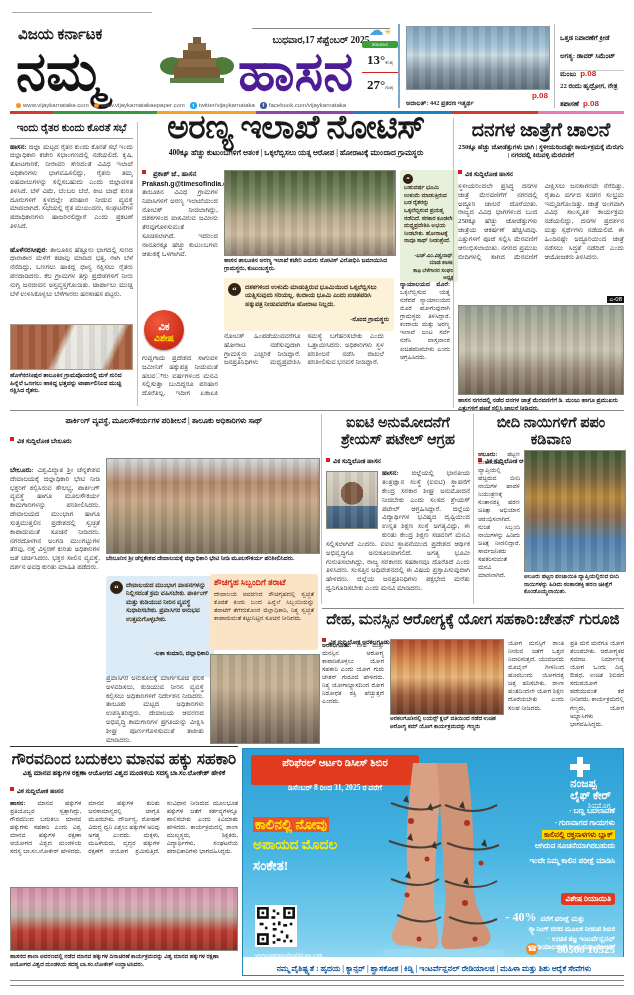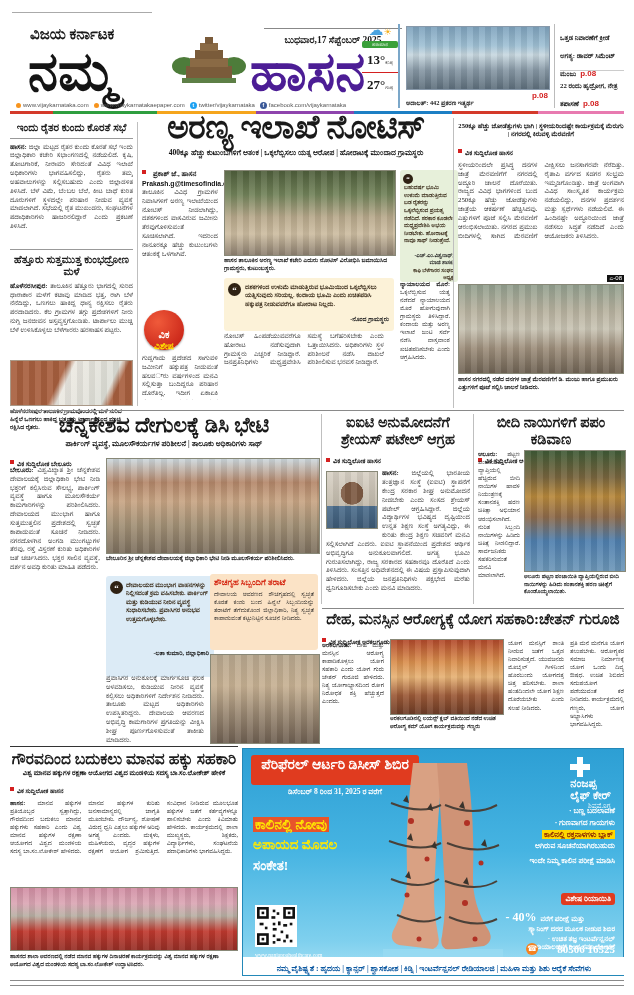--- a/index.html
+++ b/index.html
@@ -55,21 +55,21 @@
   .hl-org{background:#e8542a;color:#ffe900;padding:0 2px;}
   .hl-yel{background:#ffd800;color:#8a2500;padding:0 2px;}
 </style>
 </head>
 <body>
 
 <div id="page">
 
   <div class="abs" style="left:12px;top:12px;width:140px;height:1px;background:#aaa;"></div>
 
-  <div class="abs" style="left:12px;top:18px;width:396px;height:96px;text-decoration:underline;">
+  <div class="abs" style="left:0;top:18px;width:396px;height:96px;text-decoration:underline;">
     <div class="abs b" style="left:18px;top:8px;font-size:15px;letter-spacing:0;">ವಿಜಯ ಕರ್ನಾಟಕ</div>
     <div class="abs b" style="left:16px;top:24px;font-size:54px;line-height:60px;color:#141414;">ನಮ್ಮ</div>
 
     <svg class="abs" style="left:160px;top:18px;" width="74" height="48" viewBox="0 0 74 48">
       <ellipse cx="12" cy="30" rx="12" ry="9" fill="#4d7c3a"></ellipse>
       <ellipse cx="62" cy="30" rx="12" ry="9" fill="#4d7c3a"></ellipse>
       <rect x="14" y="30" width="46" height="14" fill="#7a5b3a"></rect>
       <rect x="18" y="22" width="38" height="9" fill="#8a6a45"></rect>
       <rect x="23" y="14" width="28" height="9" fill="#7a5b3a"></rect>
       <rect x="28" y="7" width="18" height="8" fill="#8a6a45"></rect>
@@ -113,21 +113,20 @@
       <span class="pageref" style="font-size:8px;">p.08</span>
     </div>
   </div>
 
   <div class="abs" style="left:10px;top:122px;width:123px;height:286px;">
     <div class="h-sm ctr" style="border-bottom:1px solid #999;padding-bottom:3px;">ಇಂದು ರೈತರ ಕುಂದು ಕೊರತೆ ಸಭೆ</div>
     <div class="body6 jt ov" style="height:100px;margin-top:4px;">
       <b>ಹಾಸನ:</b>
       <span>ಜಿಲ್ಲಾ ಮಟ್ಟದ ರೈತರ ಕುಂದು ಕೊರತೆ ಸಭೆ ಇಂದು ಜಿಲ್ಲಾಧಿಕಾರಿ ಕಚೇರಿ ಸಭಾಂಗಣದಲ್ಲಿ ನಡೆಯಲಿದೆ. ಕೃಷಿ, ತೋಟಗಾರಿಕೆ, ನೀರಾವರಿ ಸೇರಿದಂತೆ ವಿವಿಧ ಇಲಾಖೆ ಅಧಿಕಾರಿಗಳು ಭಾಗವಹಿಸಲಿದ್ದು, ರೈತರು ತಮ್ಮ ಅಹವಾಲುಗಳನ್ನು ಸಲ್ಲಿಸಬಹುದು ಎಂದು ಜಿಲ್ಲಾಡಳಿತ ತಿಳಿಸಿದೆ. ಬೆಳೆ ವಿಮೆ, ಬೆಂಬಲ ಬೆಲೆ, ಕೀಟ ಬಾಧೆ ಕುರಿತ ದೂರುಗಳಿಗೆ ಸ್ಥಳದಲ್ಲೇ ಪರಿಹಾರ ನೀಡುವ ವ್ಯವಸ್ಥೆ ಮಾಡಲಾಗಿದೆ. ಸಭೆಯಲ್ಲಿ ರೈತ ಮುಖಂಡರು, ಸಂಘಟನೆಗಳ ಪದಾಧಿಕಾರಿಗಳು ಹಾಜರಿರಲಿದ್ದಾರೆ ಎಂದು ಪ್ರಕಟಣೆ ತಿಳಿಸಿದೆ.</span>
     </div>
-    <div class="h-sm ctr" style="margin-top:6px;border-top:1px solid #999;padding-top:4px;">ಹೆತ್ತೂರು ಸುತ್ತಮುತ್ತ ಕುಂಭದ್ರೋಣ ಮಳೆ</div>
     <div class="body6 jt ov" style="height:78px;margin-top:3px;">
       <b>ಹೊಳೆನರಸೀಪುರ:</b>
       <span>ತಾಲೂಕಿನ ಹೆತ್ತೂರು ಭಾಗದಲ್ಲಿ ಸುರಿದ ಧಾರಾಕಾರ ಮಳೆಗೆ ಕಟಾವು ಮಾಡಿದ ಭತ್ತ, ರಾಗಿ ಬೆಳೆ ನೆನೆದಿದ್ದು, ಒಣಗಲು ಹಾಕಿದ್ದ ಧಾನ್ಯ ರಕ್ಷಿಸಲು ರೈತರು ಪರದಾಡಿದರು. ಕೆಲ ಗ್ರಾಮಗಳ ತಗ್ಗು ಪ್ರದೇಶಗಳಿಗೆ ನೀರು ನುಗ್ಗಿ ಜನಜೀವನ ಅಸ್ತವ್ಯಸ್ತಗೊಂಡಿತು. ಟಾರ್ಪಾಲು ಮುಚ್ಚಿ ಬೆಳೆ ಉಳಿಸಿಕೊಳ್ಳಲು ಬೆಳೆಗಾರರು ಹರಸಾಹಸ ಪಟ್ಟರು.</span>
     </div>
     <div class="ph ph-tarp" style="position:relative;width:121px;height:44px;border:1px solid #a98;"></div>
     <div class="cap ov" style="height:24px;margin-top:2px;">ಹೊಳೆನರಸೀಪುರ ತಾಲೂಕಿನ ಗ್ರಾಮವೊಂದರಲ್ಲಿ ಮಳೆ ಸುರಿದ ಹಿನ್ನೆಲೆ ಒಣಗಲು ಹಾಕಿದ್ದ ಭತ್ತವನ್ನು ಟಾರ್ಪಾಲಿನಿಂದ ಮುಚ್ಚಿ ರಕ್ಷಿಸಿದ ರೈತರು.</div>
   </div>
 
   <div class="abs vrule" style="left:137px;top:122px;height:284px;"></div>
 
@@ -136,21 +135,21 @@
     <div class="subhead ctr" style="font-size:7.6px;margin-top:3px;">400ಕ್ಕೂ ಹೆಚ್ಚು ಕುಟುಂಬಗಳಿಗೆ ಆತಂಕ | ಒಕ್ಕಲೆಬ್ಬಿಸಲು ಯತ್ನ ಆರೋಪ | ಹೋರಾಟಕ್ಕೆ ಮುಂದಾದ ಗ್ರಾಮಸ್ಥರು</div>
     <div style="margin-top:4px;">
       <span class="redsq"></span>
       <span class="byline">ಪ್ರಕಾಶ್ ಜೆ., ಹಾಸನ</span>
       <div class="byline sans" style="font-size:6.8px;">Prakash.g@timesofindia.com</div>
     </div>
 
     <div class="abs body6 jt ov" style="left:0;top:78px;width:76px;height:120px;">ತಾಲೂಕಿನ ವಿವಿಧ ಗ್ರಾಮಗಳ ನಿವಾಸಿಗಳಿಗೆ ಅರಣ್ಯ ಇಲಾಖೆಯಿಂದ ನೋಟಿಸ್ ನೀಡಲಾಗಿದ್ದು, ದಶಕಗಳಿಂದ ವಾಸವಿರುವ ಜಮೀನು ತೆರವುಗೊಳಿಸುವಂತೆ ಸೂಚಿಸಲಾಗಿದೆ. ಇದರಿಂದ ನಾನೂರಕ್ಕೂ ಹೆಚ್ಚು ಕುಟುಂಬಗಳು ಆತಂಕಕ್ಕೆ ಒಳಗಾಗಿವೆ.</div>
 
     <div class="abs" style="left:2px;top:200px;width:40px;height:40px;border-radius:50%;background:radial-gradient(circle at 35% 30%,#f05a3a,#c01810);text-align:center;box-shadow:0 1px 2px rgba(0,0,0,.4);">
-      <div class="b" style="color:#fff;font-size:10px;margin-top:19px;">ವಿಕ</div>
+      <div class="b" style="color:#fff;font-size:10px;margin-top:11px;">ವಿಕ</div>
       <div class="b" style="color:#ffe100;font-size:9px;">ವಿಶೇಷ</div>
     </div>
     <div class="abs body6 jt ov" style="left:0;top:244px;width:76px;height:46px;">ಗುಡ್ಡಗಾಡು ಪ್ರದೇಶದ ಸಾಗುವಳಿ ಜಮೀನಿಗೆ ಹಕ್ಕುಪತ್ರ ನೀಡುವಂತೆ ಹಲವਾರು ವರ್ಷಗಳಿಂದ ಮನವಿ ಸಲ್ಲಿಸುತ್ತಾ ಬಂದಿದ್ದರೂ ಪರಿಹಾರ ದೊರೆತಿಲ್ಲ. ಇದೀಗ ಏಕಾಏಕಿ ನೋಟಿಸ್ ನೀಡಿರುವುದು ಗಾಯದ ಮೇಲೆ ಬರೆ ಎಳೆದಂತಾಗಿದೆ ಎಂದು ಗ್ರಾಮಸ್ಥರು ಅಳಲು ತೋಡಿಕೊಂಡರು.</div>
 
     <div class="ph ph-crowd" style="left:82px;top:60px;width:170px;height:84px;border:1px solid #887;"></div>
     <div class="abs cap ov" style="left:82px;top:147px;width:170px;height:16px;">ಹಾಸನ ತಾಲೂಕಿನ ಅರಣ್ಯ ಇಲಾಖೆ ಕಚೇರಿ ಎದುರು ನೋಟಿಸ್ ವಿರೋಧಿಸಿ ಜಮಾಯಿಸಿದ ಗ್ರಾಮಸ್ಥರು, ಕುಟುಂಬಸ್ಥರು.</div>
 
     <div class="qbox" style="left:82px;top:168px;width:160px;height:44px;background:#fcf2d8;border-radius:3px;">
       <span class="qico" style="left:4px;top:5px;background:#2f2214;">“</span>
       <div class="ov" style="margin-left:16px;height:30px;">ದಶಕಗಳಿಂದ ಉಳುಮೆ ಮಾಡುತ್ತಿರುವ ಭೂಮಿಯಿಂದ ಒಕ್ಕಲೆಬ್ಬಿಸಲು ಯತ್ನಿಸುವುದು ಸರಿಯಲ್ಲ. ಕಂದಾಯ ಭೂಮಿ ಎಂದು ಖಚಿತಪಡಿಸಿ ಹಕ್ಕುಪತ್ರ ನೀಡುವವರೆಗೂ ಹೋರಾಟ ನಿಲ್ಲದು.</div>
@@ -165,32 +164,32 @@
       <span style="display:block;text-align:right;font-size:5.4px;">ಕಾಫಿ ಬೆಳೆಗಾರರ ಸಂಘದ ಅಧ್ಯಕ್ಷ</span>
     </div>
     <div class="abs body6 jt ov" style="left:258px;top:170px;width:50px;height:120px;font-size:6.2px;">
       <b>ನ್ಯಾಯಾಲಯದ ಮೊರೆ:</b> <span>ಒಕ್ಕಲೆಬ್ಬಿಸುವ ಯತ್ನ ನಡೆದರೆ ನ್ಯಾಯಾಲಯದ ಮೊರೆ ಹೋಗುವುದಾಗಿ ಗ್ರಾಮಸ್ಥರು ತಿಳಿಸಿದ್ದಾರೆ. ಕಂದಾಯ ಮತ್ತು ಅರಣ್ಯ ಇಲಾಖೆ ಜಂಟಿ ಸರ್ವೆ ನಡೆಸಿ ವಾಸ್ತವಾಂಶ ಖಚಿತಪಡಿಸಬೇಕು ಎಂದು ಆಗ್ರಹಿಸಿದರು.</span>
     </div>
   </div>
 
   <div class="abs vrule" style="left:453px;top:118px;height:290px;"></div>
 
   <div class="abs" style="left:458px;top:120px;width:166px;height:288px;">
+    <div class="h-lg ctr">ದನಗಳ ಜಾತ್ರೆಗೆ ಚಾಲನೆ</div>
     <div class="subhead ctr" style="font-size:6.6px;margin-top:2px;">250ಕ್ಕೂ ಹೆಚ್ಚು ಜೋಡೆತ್ತುಗಳು ಭಾಗಿ | ಸ್ಥಳೀಯರಿಂದಷ್ಟೇ ಕಾರ್ಯಕ್ರಮಕ್ಕೆ ಮೆರುಗು | ನಗರದಲ್ಲಿ ಕಿರುವಳ್ಳಿ ಮೆರವಣಿಗೆ</div>
     <div style="margin-top:3px;"><span class="redsq"></span><span class="byline" style="font-size:6.5px;">ವಿಕ ಸುದ್ದಿಲೋಕ ಹಾಸನ</span></div>
     <div class="body6 jt ov" style="height:104px;margin-top:2px;column-count:2;column-gap:7px;position:relative;">ಸ್ಥಳೀಯರಿಂದಲೇ ಪ್ರಸಿದ್ಧ ದನಗಳ ಜಾತ್ರೆ ಮೆರವಣಿಗೆಗೆ ನಗರದಲ್ಲಿ ಅದ್ಧೂರಿ ಚಾಲನೆ ದೊರೆಯಿತು. ರಾಜ್ಯದ ವಿವಿಧ ಭಾಗಗಳಿಂದ ಬಂದ 250ಕ್ಕೂ ಹೆಚ್ಚು ಜೋಡೆತ್ತುಗಳು ಜಾತ್ರೆಯ ಆಕರ್ಷಣೆ ಹೆಚ್ಚಿಸಿದವು. ಎತ್ತುಗಳಿಗೆ ಪೂಜೆ ಸಲ್ಲಿಸಿ ಮೆರವಣಿಗೆ ಆರಂಭಿಸಲಾಯಿತು. ನಗರದ ಪ್ರಮುಖ ಬೀದಿಗಳಲ್ಲಿ ಸಾಗಿದ ಮೆರವಣಿಗೆ ವೀಕ್ಷಿಸಲು ಜನಸಾಗರವೇ ನೆರೆದಿತ್ತು. ರೈತಾಪಿ ವರ್ಗದ ಸಡಗರ ಸಂಭ್ರಮ ಇಮ್ಮಡಿಗೊಂಡಿತ್ತು. ಜಾತ್ರೆ ಅಂಗವಾಗಿ ವಿವಿಧ ಸಾಂಸ್ಕೃತಿಕ ಕಾರ್ಯಕ್ರಮ ನಡೆಯಲಿದ್ದು, ದನಗಳ ಪ್ರದರ್ಶನ ಮತ್ತು ಸ್ಪರ್ಧೆಗಳು ನಡೆಯಲಿವೆ. ಈ ಹಿಂದಿನಷ್ಟೇ ಅದ್ಧೂರಿಯಿಂದ ಜಾತ್ರೆ ನಡೆಸಲು ಸಿದ್ಧತೆ ನಡೆದಿದೆ ಎಂದು ಆಯೋಜಕರು ತಿಳಿಸಿದರು.</div>
     <div style="text-align:right;margin-top:1px;"><span class="badge-a08">ಎ-08</span></div>
     <div class="ph ph-cattle" style="position:relative;width:164px;height:88px;border:1px solid #887;"></div>
     <div class="cap ov" style="height:18px;margin-top:2px;">ಹಾಸನ ನಗರದಲ್ಲಿ ನಡೆದ ದನಗಳ ಜಾತ್ರೆ ಮೆರವಣಿಗೆಗೆ ಡಿ. ಮಂಜು ಹಾಗೂ ಪ್ರಮುಖರು ಎತ್ತುಗಳಿಗೆ ಪೂಜೆ ಸಲ್ಲಿಸಿ ಚಾಲನೆ ನೀಡಿದರು.</div>
   </div>
 
   <div class="abs hrule" style="left:10px;top:410px;width:614px;"></div>
 
   <div class="abs" style="left:10px;top:414px;width:308px;height:330px;">
-    <div class="h-lg ctr" style="font-size:21px;">ಚೆನ್ನಕೇಶವ ದೇಗುಲಕ್ಕೆ ಡಿಸಿ ಭೇಟಿ</div>
     <div class="subhead ctr" style="font-size:7.6px;margin-top:2px;">ಪಾರ್ಕಿಂಗ್ ವ್ಯವಸ್ಥೆ, ಮೂಲಸೌಕರ್ಯಗಳ ಪರಿಶೀಲನೆ | ತಾಲೂಕು ಅಧಿಕಾರಿಗಳು ಸಾಥ್</div>
     <div style="margin-top:3px;"><span class="redsq"></span><span class="byline" style="font-size:6.5px;">ವಿಕ ಸುದ್ದಿಲೋಕ ಬೇಲೂರು</span></div>
     <div class="abs body6 jt ov" style="left:0;top:52px;width:90px;height:276px;">
       <b>ಬೇಲೂರು:</b> <span>ವಿಶ್ವವಿಖ್ಯಾತ ಶ್ರೀ ಚೆನ್ನಕೇಶವ ದೇವಾಲಯಕ್ಕೆ ಜಿಲ್ಲಾಧಿಕಾರಿ ಭೇಟಿ ನೀಡಿ ಭಕ್ತರಿಗೆ ಕಲ್ಪಿಸಿರುವ ಸೌಲಭ್ಯ, ಪಾರ್ಕಿಂಗ್ ವ್ಯವಸ್ಥೆ ಹಾಗೂ ಮೂಲಸೌಕರ್ಯ ಕಾಮಗಾರಿಗಳನ್ನು ಪರಿಶೀಲಿಸಿದರು. ದೇವಾಲಯದ ಮುಂಭಾಗ ಹಾಗೂ ಸುತ್ತಮುತ್ತಲಿನ ಪ್ರದೇಶದಲ್ಲಿ ಸ್ವಚ್ಛತೆ ಕಾಪಾಡುವಂತೆ ಸೂಚನೆ ನೀಡಿದರು.</span> <span>ನಗರದೊಳಗಿನ ಅಂಗಡಿ ಮುಂಗಟ್ಟುಗಳ ತೆರವು, ರಸ್ತೆ ವಿಸ್ತರಣೆ ಕುರಿತು ಅಧಿಕಾರಿಗಳ ಜತೆ ಚರ್ಚಿಸಿದರು. ಭಕ್ತರ ಸಾಲಿನ ವ್ಯವಸ್ಥೆ, ದರ್ಶನ ಅವಧಿ ಕುರಿತು ಮಾಹಿತಿ ಪಡೆದರು.</span>
     </div>
     <div class="ph ph-street" style="left:96px;top:44px;width:212px;height:94px;border:1px solid #887;"></div>
     <div class="abs cap ov" style="left:96px;top:141px;width:212px;height:16px;">ಬೇಲೂರಿನ ಶ್ರೀ ಚೆನ್ನಕೇಶವ ದೇವಾಲಯಕ್ಕೆ ಜಿಲ್ಲಾಧಿಕಾರಿ ಭೇಟಿ ನೀಡಿ ಮೂಲಸೌಕರ್ಯ ಪರಿಶೀಲಿಸಿದರು.</div>
 
     <div class="qbox" style="left:96px;top:162px;width:98px;height:92px;background:#dcebf6;border-radius:3px;">
       <span class="qico" style="left:4px;top:5px;">“</span>
@@ -248,21 +247,21 @@
     <div class="body6 jt ov" style="height:84px;margin-top:2px;column-count:3;column-gap:7px;font-size:6.2px;">
       <b>ಹಾಸನ:</b> <span>ಮಾನವ ಹಕ್ಕುಗಳ ಪ್ರತಿಯೊಬ್ಬರ ಸ್ವತ್ತಾಗಿದ್ದು, ಗೌರವದಿಂದ ಬದುಕಲು ಮಾನವ ಹಕ್ಕುಗಳು ಸಹಕಾರಿ ಎಂದು ವಿಶ್ವ ಮಾನವ ಹಕ್ಕುಗಳ ರಕ್ಷಣಾ ಆಯೋಗದ ವಿಶ್ವದ ಮಂಡಳಿಯ ಸದಸ್ಯ ಬಾ.ಸಂ.ಲೋಕೇಶ್ ಹೇಳಿದರು. ಮಾನವ ಹಕ್ಕುಗಳ ಕುರಿತು ಜನಸಾಮಾನ್ಯರಲ್ಲಿ ಜಾಗೃತಿ ಮೂಡಬೇಕು. ದೌರ್ಜನ್ಯ, ಶೋಷಣೆ ವಿರುದ್ಧ ಧ್ವನಿ ಎತ್ತಲು ಹಕ್ಕುಗಳ ಅರಿವು ಅಗತ್ಯ ಎಂದರು. ಮಕ್ಕಳು, ಮಹಿಳೆಯರು, ವೃದ್ಧರ ಹಕ್ಕುಗಳ ರಕ್ಷಣೆಗೆ ಆಯೋಗ ಶ್ರಮಿಸುತ್ತಿದೆ. ಸಂವಿಧಾನ ನೀಡಿರುವ ಮೂಲಭೂತ ಹಕ್ಕುಗಳ ಜತೆಗೆ ಕರ್ತವ್ಯಗಳನ್ನೂ ಪಾಲಿಸಬೇಕು ಎಂದು ಕಿವಿಮಾತು ಹೇಳಿದರು. ಕಾರ್ಯಕ್ರಮದಲ್ಲಿ ಶಾಲಾ ಮುಖ್ಯಸ್ಥರು, ಶಿಕ್ಷಕರು, ವಿದ್ಯಾರ್ಥಿಗಳು, ಸಂಘಟನೆಯ ಪದಾಧಿಕಾರಿಗಳು ಭಾಗವಹಿಸಿದ್ದರು.</span>
     </div>
     <div class="ph ph-rights" style="position:relative;width:226px;height:62px;border:1px solid #887;margin-top:4px;"></div>
     <div class="cap ov" style="height:20px;margin-top:2px;font-size:5.8px;">ಹಾಸನದ ಶಾಲಾ ಆವರಣದಲ್ಲಿ ನಡೆದ ಮಾನವ ಹಕ್ಕುಗಳ ದಿನಾಚರಣೆ ಕಾರ್ಯಕ್ರಮವನ್ನು ವಿಶ್ವ ಮಾನವ ಹಕ್ಕುಗಳ ರಕ್ಷಣಾ ಆಯೋಗದ ವಿಶ್ವದ ಮಂಡಳಿಯ ಸದಸ್ಯ ಬಾ.ಸಂ.ಲೋಕೇಶ್ ಉದ್ಘಾಟಿಸಿದರು.</div>
   </div>
 
   <div class="abs" style="left:242px;top:748px;width:382px;height:228px;background:linear-gradient(180deg,#2d9fd4 0%,#46b4e2 45%,#7fd0ee 85%,#a8e0f4 100%);border:1px solid #2388b8;box-sizing:border-box;">
 
     <div class="ad-red abs ctr" style="left:8px;top:6px;width:168px;height:30px;padding:2px;box-sizing:border-box;">
-      <div class="b" style="font-size:14px;">ಪೆರಿಫೆರಲ್ ಆರ್ಟರಿ ಡಿಸೀಸ್ ಶಿಬಿರ</div>
+      <div class="b" style="font-size:10px;">ಪೆರಿಫೆರಲ್ ಆರ್ಟರಿ ಡಿಸೀಸ್ ಶಿಬಿರ</div>
       <div class="b" style="font-size:7.6px;margin-top:14px;">ಡಿಸೆಂಬರ್ 8 ರಿಂದ 31, 2025 ರ ವರೆಗೆ</div>
     </div>
 
     <div class="abs" style="right:12px;top:6px;text-align:left;color:#fff;">
       <svg width="20" height="20" viewBox="0 0 20 20" style="float:left;margin-right:4px;margin-top:2px;">
         <rect x="7" y="0" width="6" height="20" fill="#fff"></rect>
           <rect x="0" y="7" width="20" height="6" fill="#fff"></rect>
       </svg>
       <div class="b" style="font-size:11px;line-height:1.1;">ನಂಜಪ್ಪ</div>
       <div class="b" style="font-size:11px;line-height:1.1;">ಲೈಫ್ ಕೇರ್</div>

